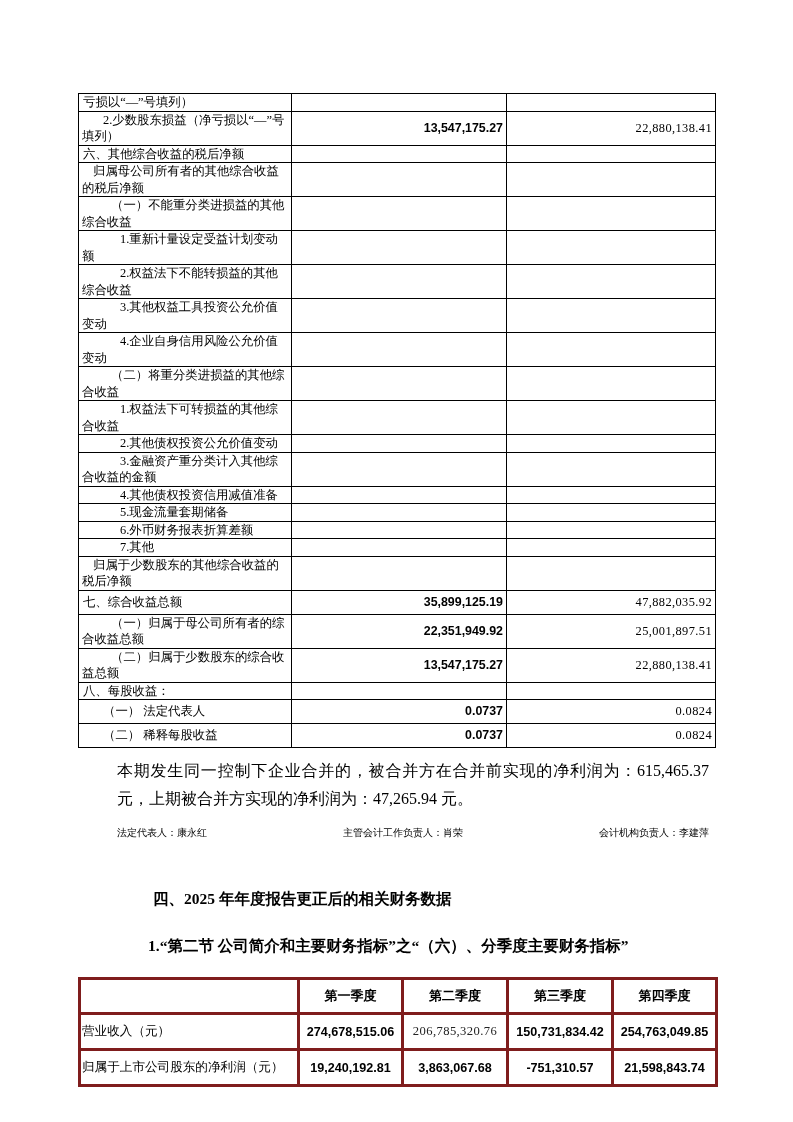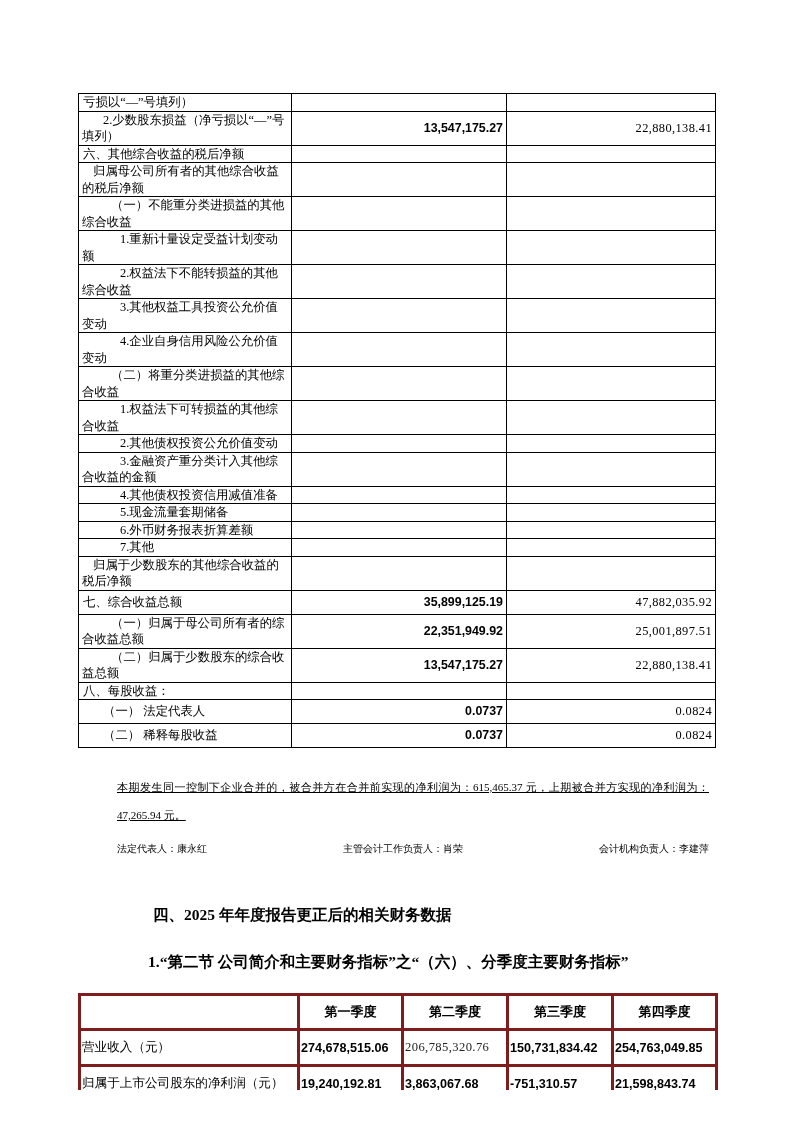--- a/index.html
+++ b/index.html
@@ -23,22 +23,22 @@
   tr.tall td{height:23px;}
   
   .ind0{text-indent:1px;}
   .ind1{text-indent:11px;margin-top:12px;}
   .ind2{text-indent:21px;}
   .ind3{text-indent:29px;}
   .ind4{text-indent:38px;}
 
   
   .note{
-    margin:25px 0 0 39px;width:592px;
-    font-size:11px;line-height:28px;text-align:justify;text-decoration:underline;
+    margin:9px 0 0 39px;width:592px;
+    font-size:16px;line-height:28px;text-align:justify;
   }
   .sigrow{
     margin:10px 0 0 39px;width:592px;
     display:flex;justify-content:space-between;
     font-size:10px;line-height:20px;
   }
 
   
   .h1{
     margin:46px 0 0 75px;
@@ -51,21 +51,21 @@
     font-family:"Liberation Serif","DejaVu Serif",serif;
   }
 
   
   table.qtr{border-collapse:collapse;width:637px;table-layout:fixed;margin-top:21px;}
   table.qtr td,table.qtr th{border:3px solid #7f1d1d;vertical-align:middle;}
   table.qtr th{font-size:13px;font-weight:bold;text-align:center;height:30px;
     font-family:"Liberation Serif","DejaVu Serif",serif;}
   table.qtr td{height:31px;font-size:12.6px;}
   table.qtr td.qlbl{text-align:left;}
-  table.qtr td.qval{text-align:left;white-space:nowrap;}
+  table.qtr td.qval{text-align:center;white-space:nowrap;}
   .cell-bold{font-family:"Liberation Sans","DejaVu Sans",sans-serif;font-weight:bold;font-size:11.9px;}
   .cell-serif{font-family:"Liberation Serif","DejaVu Serif",serif;font-weight:normal;font-size:12.6px;letter-spacing:0.4px;color:#222;}
 </style>
 </head>
 <body>
 
 <div class="sheet">
   <div class="content">
 
     <table class="fin">

